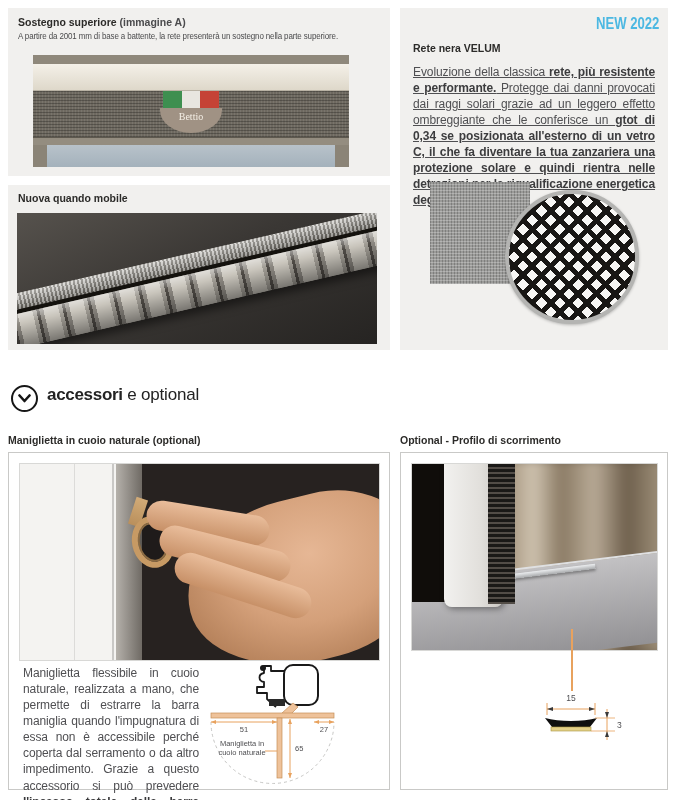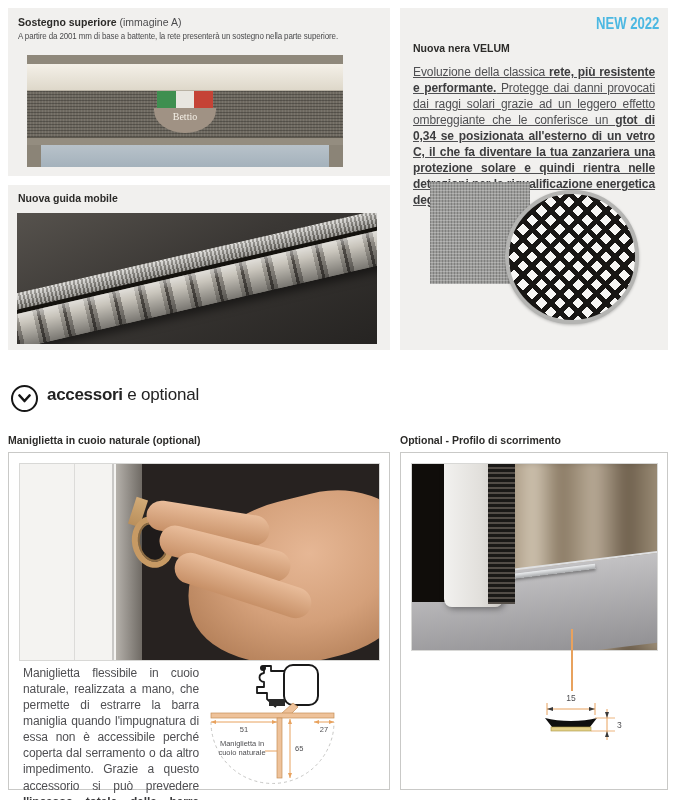--- a/index.html
+++ b/index.html
@@ -5,21 +5,21 @@
   html,body{margin:0;padding:0;background:#fff;}
   .page{position:relative;width:673px;height:800px;background:#fff;overflow:hidden;
         font-family:"Liberation Sans",sans-serif;color:#57575a;}
   .panel{position:absolute;background:#f1f0ee;}
   .btitle{font-size:10.5px;font-weight:bold;color:#2c2b29;}
   
   #panel-sostegno{left:8px;top:8px;width:382px;height:168px;}
   .ps-text{position:absolute;left:10px;top:8px;width:366px;}
   .fitline{display:block;font-size:9.5px;letter-spacing:-0.15px;white-space:nowrap;
            transform:scaleX(.84);transform-origin:0 50%;margin-top:2px;color:#4b4b4d;}
-  .wa{position:absolute;left:19px;top:47px;width:316px;height:112px;overflow:hidden;background:#4d7c0f;}
+  .wa{position:absolute;left:25px;top:47px;width:316px;height:112px;overflow:hidden;background:#4d7c0f;}
   .wa-top{height:9px;background:#8f887b;}
   .wa-cream{height:26px;background:linear-gradient(#f4f0e8,#ded8ca);border-bottom:1px solid #b9b2a4;}
   .wa-mesh{position:relative;height:46px;background-color:#6e6960;
     background-image:repeating-linear-gradient(0deg,rgba(0,0,0,.25) 0 1px,transparent 1px 3px),
       repeating-linear-gradient(90deg,rgba(255,255,255,.08) 0 1px,transparent 1px 3px);}
   .wa-frame{height:7px;background:#948d80;border-top:1px solid #5e594f;}
   .wa-glass{height:23px;background:linear-gradient(#b8c2ca,#a3b1bb);
             border-left:14px solid #8b8477;border-right:14px solid #8b8477;}
   .badge{position:absolute;left:50%;top:0;transform:translateX(-50%);width:62px;text-align:center;}
   .badge-flag{display:flex;height:17px;width:56px;margin:0 auto;}
@@ -112,21 +112,21 @@
   .s-draw{position:absolute;left:128px;top:238px;}
   .dimtext{font-size:7.5px;fill:#4f4f52;}
 </style>
 </head>
 <body>
 
 <div class="page">
 
   <div class="panel" id="panel-sostegno">
     <div class="ps-text">
-      <div class="btitle"><b>Sostegno superiore</b><span style="font-weight:normal;color:#4b4b4d"> (immagine A)</span></div>
+      <div class="btitle"><b>Sostegno superiore</b><span style="font-weight:bold;color:#4b4b4d"> (immagine A)</span></div>
       <span class="fitline">A partire da 2001 mm di base a battente, la rete presenterà un sostegno nella parte superiore.</span>
     </div>
     <div class="wa">
       <div class="wa-top"></div>
       <div class="wa-cream"></div>
       <div class="wa-mesh">
         <div class="badge">
           <div class="badge-flag">
               <span class="fl-g"></span>
               <span class="fl-w"></span>
@@ -135,28 +135,28 @@
           <div class="badge-semi">Bettio</div>
         </div>
       </div>
       <div class="wa-frame"></div>
       <div class="wa-glass"></div>
     </div>
   </div>
 
   <div class="panel" id="panel-velum">
     <div class="new-badge">NEW 2022</div>
-    <div class="velum-title btitle">Nuova nera VELUM</div>
+    <div class="velum-title btitle">Rete nera VELUM</div>
     <div class="velum-par"><span>Evoluzione della classica </span><b>rete, più resistente e performante.</b><span> Protegge dai danni provocati dai raggi solari grazie ad un leggero effetto ombreggiante che le conferisce un </span><b>gtot di 0,34 se posizionata all'esterno di un vetro C, il che fa diventare la tua zanzariera una protezione solare e quindi rientra nelle detrazioni per la riqualificazione energetica degli edifici.</b></div>
     <div class="velum-square"></div>
     <div class="velum-circle"></div>
   </div>
 
   <div class="panel" id="panel-guida">
-    <div class="pg-title btitle">Nuova guida mobile</div>
+    <div class="pg-title btitle">Nuova quando mobile</div>
     <div class="gp">
       <div class="chain">
         <div class="chain-top"></div>
         <div class="chain-mid"></div>
         <div class="chain-bot"></div>
       </div>
     </div>
   </div>
 
   <div class="acc">

